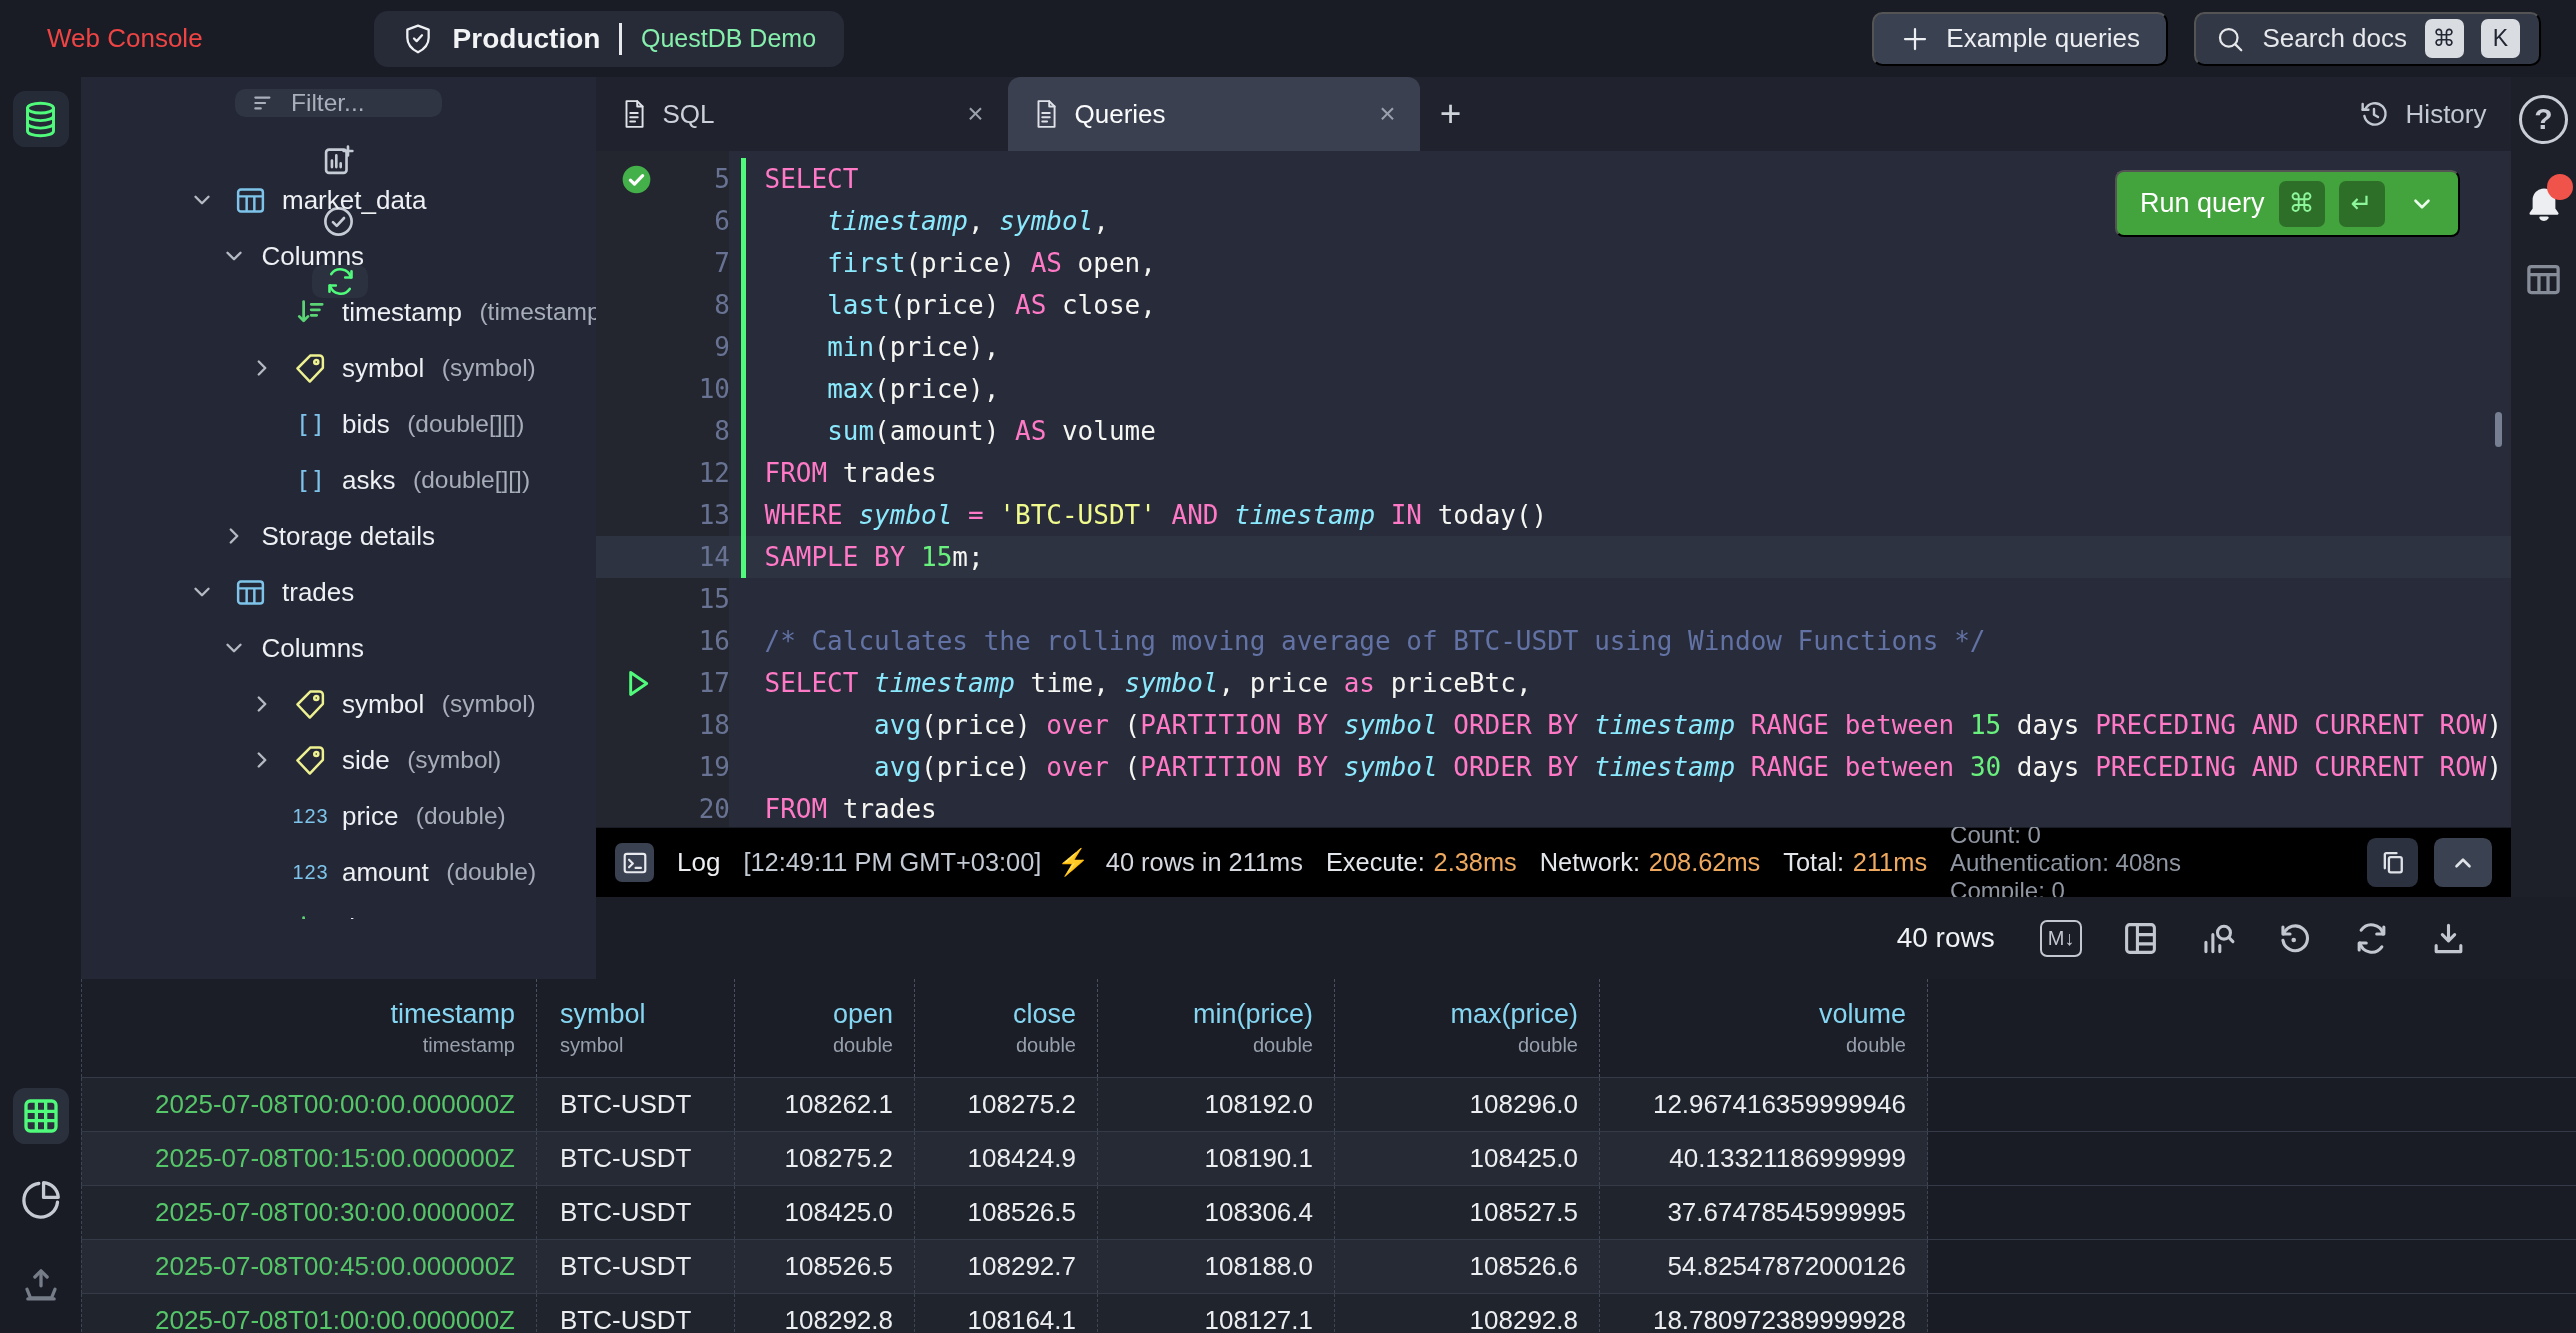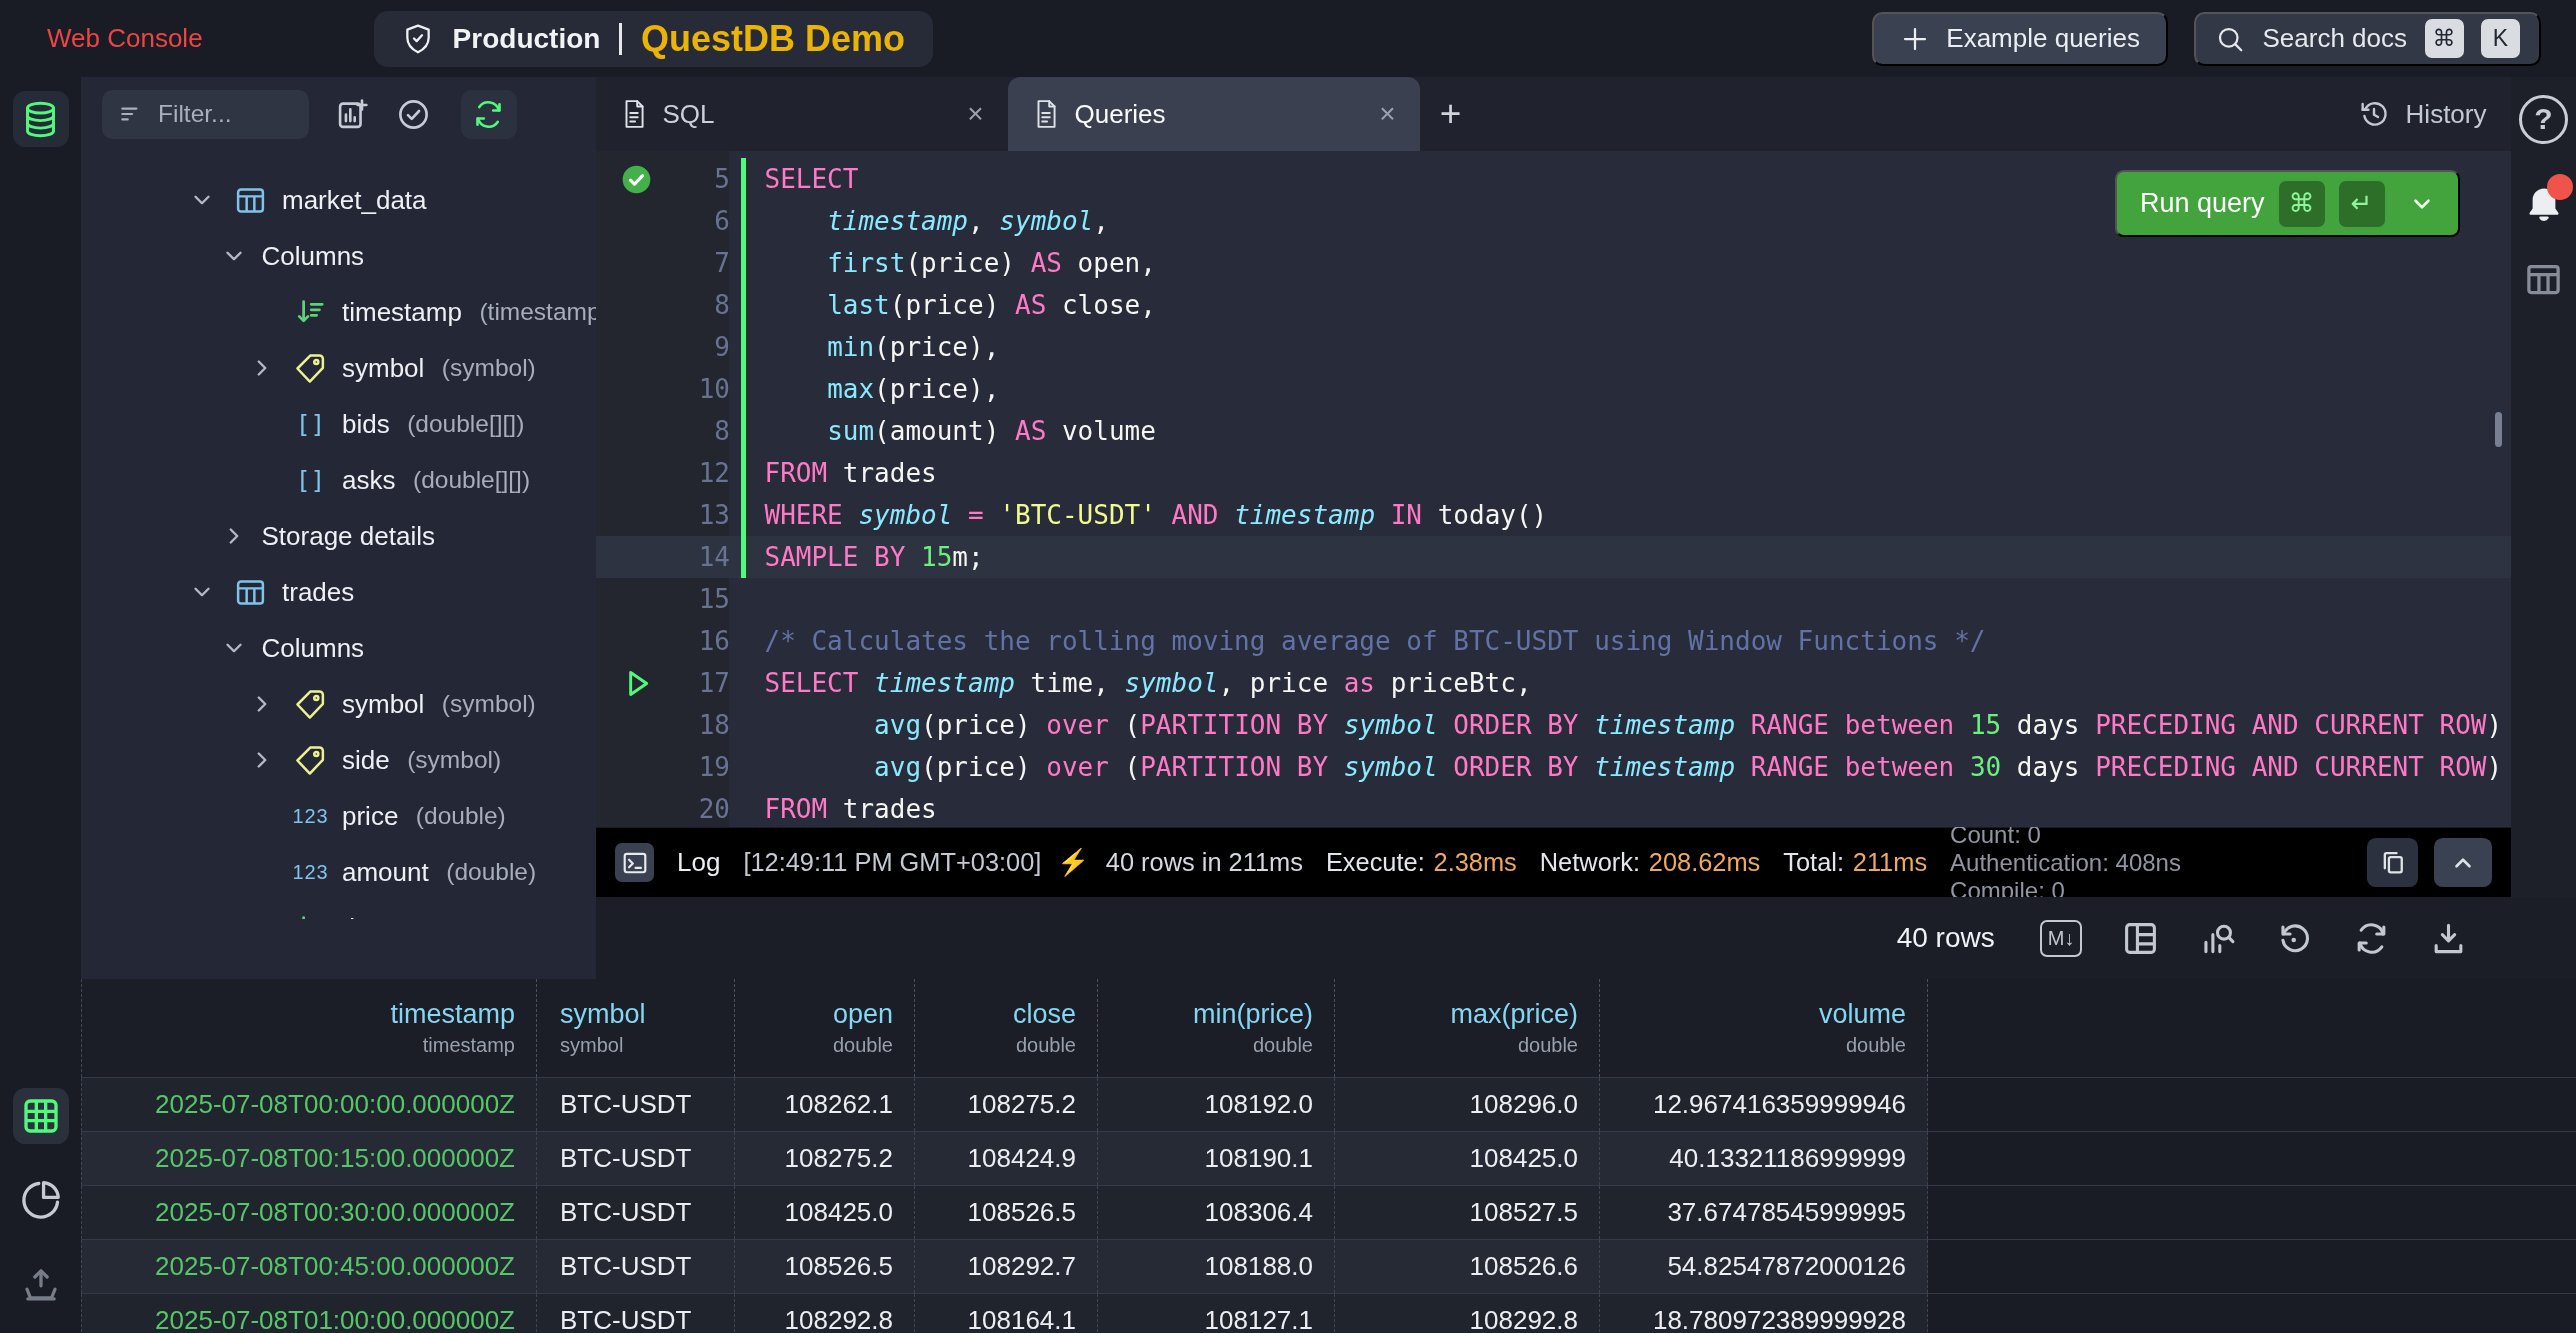--- a/index.html
+++ b/index.html
@@ -6,42 +6,42 @@
   html,body { width:2576px; height:1334px; overflow:hidden; }
   body { background:#191c25; color:#e9ebef; font-family:"Liberation Sans", sans-serif; }
   svg { display:block; }
 
   
   .topbar { height:77px; display:flex; align-items:center; padding:0 35px 0 47px; background:#191c25; }
   .app-title { font-size:26px; color:#ef4444; }
   .instance-badge { margin-left:171px; height:56px; border-radius:14px; background:#272b37; display:flex; align-items:center; gap:19px; padding:0 28px; }
   .instance-badge .env { font-size:28px; font-weight:600; color:#f2f3f5; }
   .instance-badge .sep { width:2.6px; height:32px; background:#e6e8ec; }
-  .instance-badge .inst { font-size:36px; color:#eab308;font-weight:bold; }
+  .instance-badge .inst { font-size:25px; color:#86efac; }
   .topbar-right { margin-left:auto; display:flex; align-items:center; gap:26px; }
   .btn-example { height:54px; border-radius:10.5px; background:#3a4150; display:flex; align-items:center; gap:16px; padding:0 26px; font-size:26px; color:#eceef2; }
   .btn-search { height:54px; border-radius:10.5px; background:#323845; display:flex; align-items:center; gap:17.5px; padding:0 19px; font-size:26px; color:#e6e8ec; }
   .kbd { min-width:39px; height:39px; border-radius:7px; background:#d9dce1; color:#232734; font-size:23px; display:flex; align-items:center; justify-content:center; padding:0 7px; }
 
   
   .app { display:flex; height:1256px; }
   .rail { width:81px; display:flex; flex-direction:column; align-items:center; padding:14px 0 21px; background:#191c25; }
   .rail-btn { width:56px; height:56px; border-radius:12.3px; display:flex; align-items:center; justify-content:center; }
   .rail-db { background:#262b38; color:#50fa7b; }
   .rail-bottom { margin-top:auto; display:flex; flex-direction:column; align-items:center; gap:28px; }
   .rail-grid { background:#2b303d; color:#50fa7b; }
   .rail-pie { color:#c6cbd3; }
   .rail-upload { color:#767d88; }
 
   .cols { flex:1; min-width:0; display:flex; flex-direction:column; }
   .row-upper { height:902px; display:flex; min-width:0; }
 
   
   .sidebar { width:515px; background:#242836; display:flex; flex-direction:column; flex:none; }
-  .sb-head { height:74px; display:flex; align-items:center; padding:12px 21px; gap:26px; }
+  .sb-head { height:74px; display:flex; align-items:center; padding:12px 21px; gap:26px;flex-direction:column; }
   .filter { width:207px; height:49px; background:#2f3542; border-radius:10.5px; display:flex; align-items:center; gap:14px; padding:0 16px; color:#a9b0bc; font-size:24.5px; }
   .sb-ic { color:#c6ccd5; display:flex; }
   .refresh-btn { width:56px; height:49px; border-radius:10.5px; background:#2c3140; color:#50fa7b; display:flex; align-items:center; justify-content:center; margin-left:3.5px; }
   .tree { height:768px; overflow:hidden; padding-top:21px; }
   .tree-row { height:56px; display:flex; align-items:center; gap:10.5px; font-size:26px; }
   .tree-row.d0 { padding-left:103px; }
   .tree-row.d1 { padding-left:135px; }
   .tree-row.d2 { padding-left:163px; }
   .chev { width:35px; height:35px; color:#b4bac4; display:flex; align-items:center; justify-content:center; flex:none; }
   .chev svg { width:26px; height:26px; }

